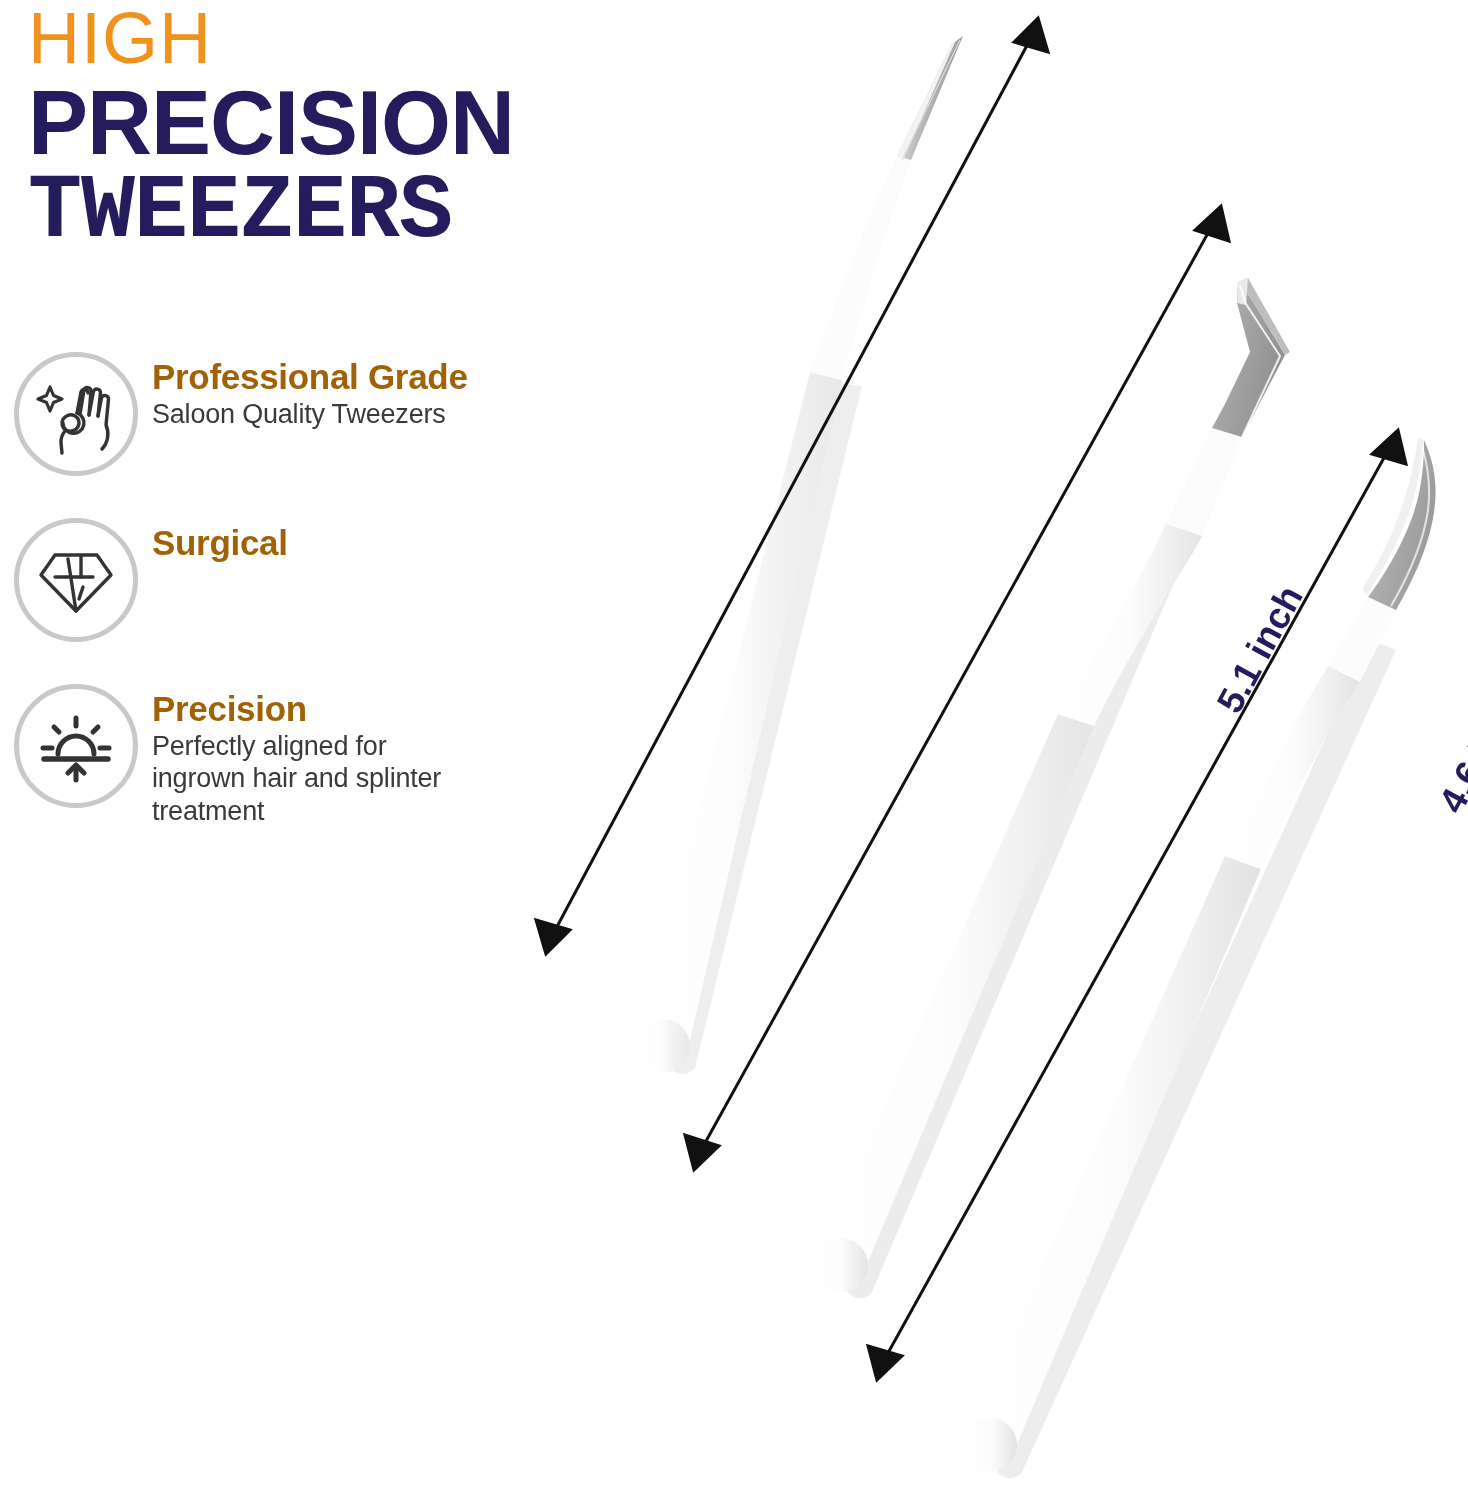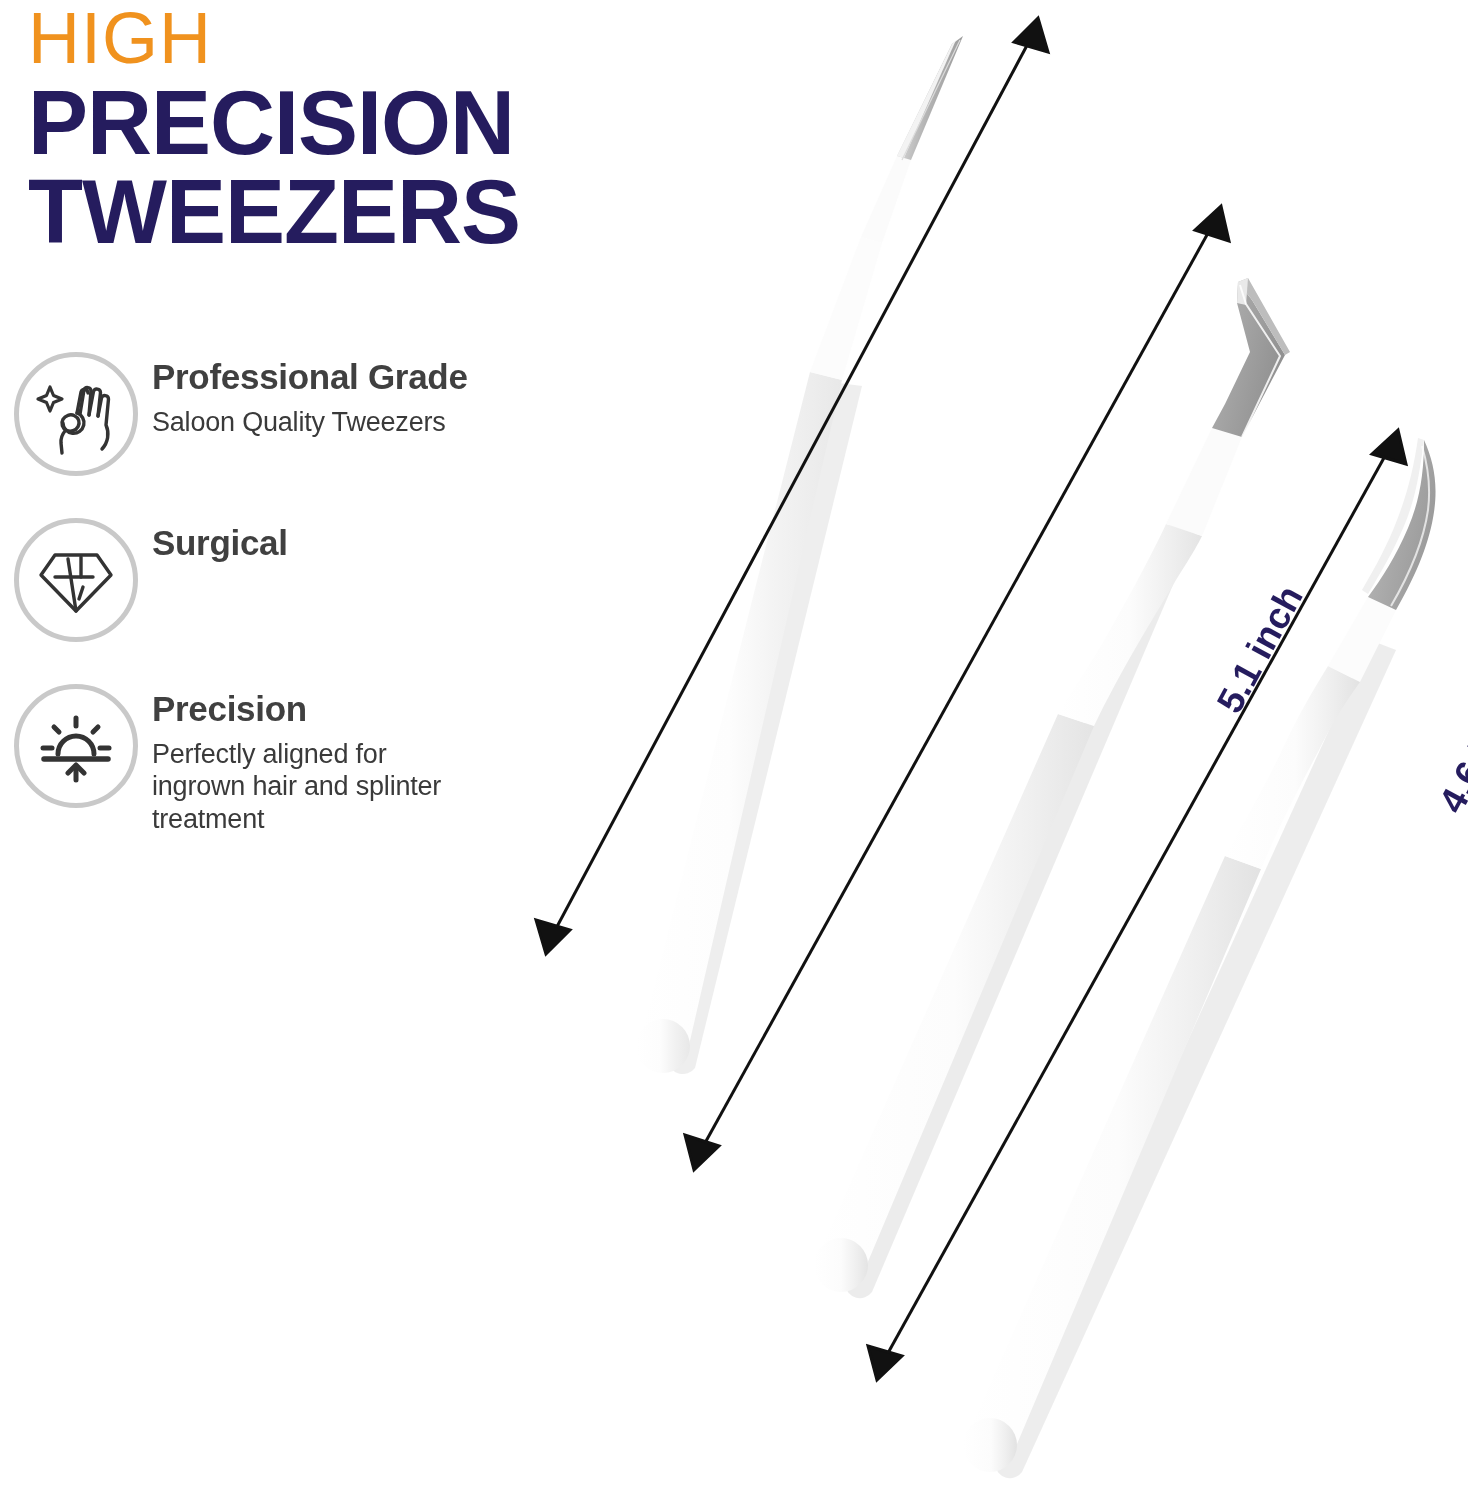--- a/index.html
+++ b/index.html
@@ -46,21 +46,21 @@
   .title-main-line {
     font-size: 90px;
     line-height: 0.92;
     font-weight: bold;
     letter-spacing: -1px;
     color: #251C5E;
     white-space: nowrap;
     margin-top: 6px;
   }
   #title-precision { margin-top: 10px; }
-  #title-tweezers { margin-top: 6px; }
+  #title-tweezers { margin-top: 6px; font-family: Liberation Mono, monospace; }
 
   
   #features {
     position: absolute;
     left: 14px;
     top: 352px;
     width: 480px;
   }
   .feature-row {
     display: flex;
@@ -80,30 +80,30 @@
     margin-right: 14px;
   }
   .feature-icon-wrap svg { display: block; }
   .feature-text {
     padding-top: 6px;
     max-width: 330px;
   }
   .feature-heading {
     font-size: 35px;
     font-weight: bold;
-    color: #404040;
+    color: #a16207;
     line-height: 1.06;
     letter-spacing: -0.3px;
   }
   .feature-sub {
     font-size: 27px;
     font-weight: normal;
     color: #3a3a3a;
     line-height: 1.2;
-    margin-top: 11px;
+    margin-top: 3px;
     letter-spacing: -0.2px;
   }
 
   
   #product-area {
     position: absolute;
     left: 490px;
     top: 0;
     width: 978px;
     height: 1500px;

